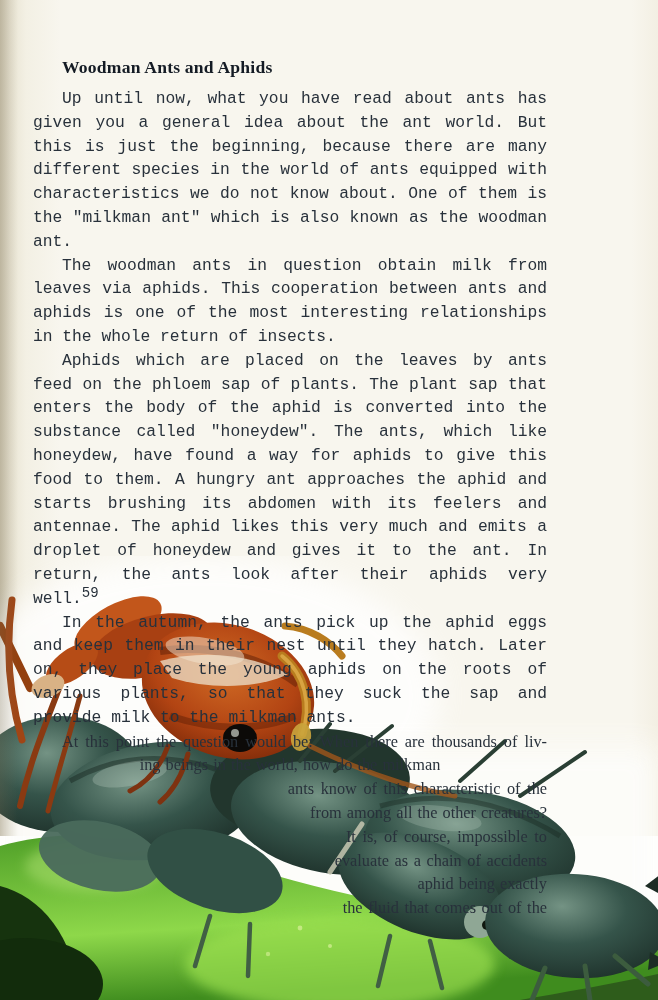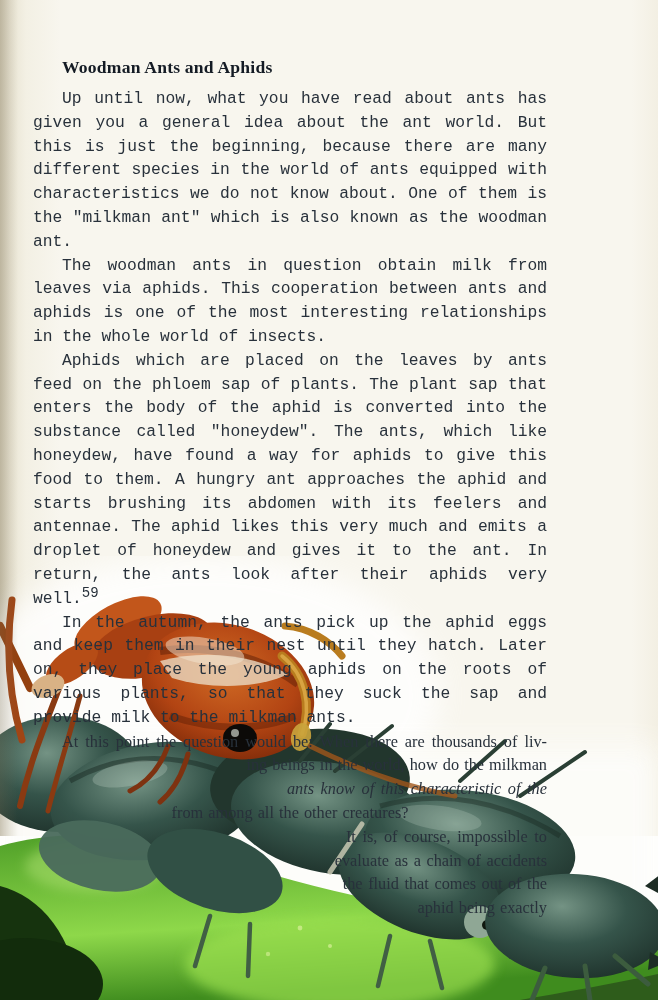--- a/index.html
+++ b/index.html
@@ -20,24 +20,24 @@
   }
   h1{
     font-size:17.6px;line-height:22px;margin:0 0 9px 29px;
     color:var(--heading,#141b24);font-weight:bold;letter-spacing:.2px;
   }
   p.para{margin:0;text-indent:29px;text-align:justify;font-family:Liberation Mono, monospace;}
   sup.fn{font-size:14px;line-height:0;}
   .wrapline{margin:0;}
   .wrapline.first{text-align:justify;text-align-last:justify;text-indent:29px;}
   .wrapline.r{text-align:right;}
-  .wrapline.r.w1{word-spacing:1px;}
-  .wrapline.r.w2{word-spacing:2.5px;font-style:italic;}
+  .wrapline.r.w1{word-spacing:1px;text-align:center;}
+  .wrapline.r.w2{word-spacing:2.5px;}
   .wrapline.r.w3{word-spacing:2px;}
-  .wrapline.r.w4{word-spacing:1px;text-align:center;}
+  .wrapline.r.w4{word-spacing:1px;}
   .wrapline.r.w5{word-spacing:2.5px;font-family:Liberation Serif, serif;}
   .wrapline.r.w6{word-spacing:1.5px;}
   .wrapline.r.w7{word-spacing:1.5px;}
   .wrapline.r.w8{word-spacing:1px;}
   .photo{position:absolute;left:0;top:556px;width:658px;height:444px;}
   .photo svg{display:block;}
 </style>
 </head>
 <body>
 
@@ -145,27 +145,27 @@
         <path d="M310,190 C360,215 410,232 455,240" stroke="#a0561a" stroke-width="5" fill="none" stroke-linecap="round" opacity="0.8"></path>
       </g>
     </svg>
   </div>
 
   <div class="edge-shadow"></div>
 
   <div class="content">
     <h1>Woodman Ants and Aphids</h1>
     <p class="para">Up until now, what you have read about ants has given you a general idea about the ant world. But this is just the beginning, because there are many different species in the world of ants equipped with characteristics we do not know about. One of them is the "milkman ant" which is also known as the woodman ant.</p>
-    <p class="para">The woodman ants in question obtain milk from leaves via aphids. This cooperation between ants and aphids is one of the most interesting relationships in the whole world of insects.</p>
+    <p class="para">The woodman ants in question obtain milk from leaves via aphids. This cooperation between ants and aphids is one of the most interesting relationships in the whole return of insects.</p>
     <p class="para"><span>Aphids which are placed on the leaves by ants feed on the phloem sap of plants. The plant sap that enters the body of the aphid is converted into the substance called "honeydew". The ants, which like honeydew, have found a way for aphids to give this food to them. A hungry ant approaches the aphid and starts brushing its abdomen with its feelers and antennae. The aphid likes this very much and emits a droplet of honeydew and gives it to the ant. In return, the ants look after their aphids very well.</span><sup class="fn">59</sup></p>
     <p class="para">In the autumn, the ants pick up the aphid eggs and keep them in their nest until they hatch. Later on, they place the young aphids on the roots of various plants, so that they suck the sap and provide milk to the milkman ants.</p>
 
     <div class="wrapline first">At this point the question would be: When there are thousands of liv-</div>
     <div class="wrapline r w1">ing beings in the world, how do the milkman</div>
     <div class="wrapline r w2">ants know of this characteristic of the</div>
     <div class="wrapline r w4">from among all the other creatures?</div>
     <div class="wrapline r w5">It is, of course, impossible to</div>
     <div class="wrapline r w6">evaluate as a chain of accidents</div>
+    <div class="wrapline r w8">aphid being exactly</div>
     <div class="wrapline r w7">the fluid that comes out of the</div>
-    <div class="wrapline r w8">aphid being exactly</div>
   </div>
 
 </div>
 
 </body></html>

